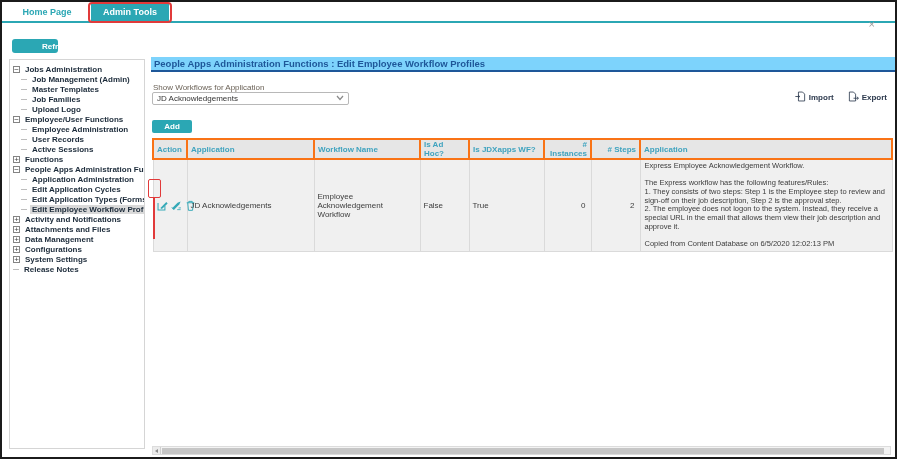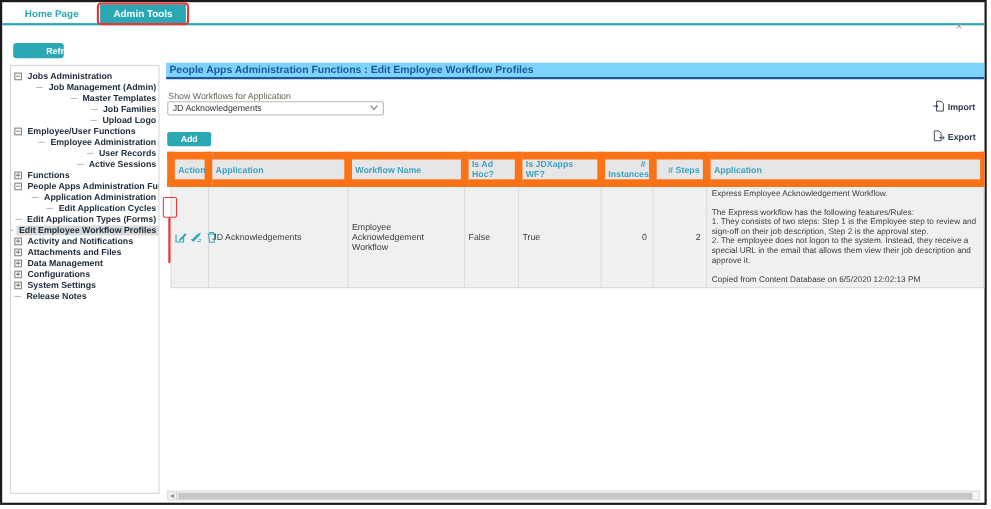--- a/index.html
+++ b/index.html
@@ -19,43 +19,43 @@
   .tab-annotation{position:absolute; left:86px; top:0; width:84px; height:21px; border:2px solid var(--red); border-radius:4px; pointer-events:none;}
   .close-x{position:absolute; top:17px; right:20px; color:#9a9a9a; font-size:11px; line-height:11px; cursor:pointer;}
 
   .refresh{position:absolute; left:10px; top:37px; width:46px; height:14px; background:var(--teal); color:#fff;
     border:none; border-radius:3px; font-size:8px; font-weight:bold; font-family:inherit; cursor:pointer;padding-left:30px;}
 
   
   .sidebar{position:absolute; left:7px; top:57px; width:136px; height:390px; border:1px solid #d5d5d5; padding:4px 0 0 0; overflow:hidden; background:#fff;}
   .trow{display:flex; align-items:center; height:10px; padding-left:3px; cursor:pointer; white-space:nowrap;}
   .trow .lbl{font-size:8px; font-weight:600; color:var(--tree-text); padding:0 2px;}
-  .trow.lvl1{padding-left:11px;justify-content:flex-end;}
+  .trow.lvl1{padding-left:11px;}
   .tg{flex:0 0 7px; width:7px; height:7px; border:1px solid #848484; background:#fff; color:#444;
     font-size:8px; line-height:5px; text-align:center; margin-right:3px; overflow:hidden;}
   .conn{flex:0 0 6px; width:6px; height:1px; background:#bdbdbd; margin-right:3px;}
   .trow.selected .lbl{background:#d9d9d9;}
 
   
   .main{position:absolute; left:149px; top:55px; width:744px; height:400px;}
   .title-bar{position:absolute; left:0; top:0; width:100%; height:15px; background:#7dd3fc;
     border-bottom:2px solid var(--title-blue); color:var(--title-blue); font-weight:bold; font-size:9.5px;
     line-height:14px; padding-left:3px;}
   .filter-label{position:absolute; left:2px; top:26px; font-size:8px; color:#6b6257;}
   .select{position:absolute; left:1px; top:35px; width:197px; height:13px; border:1px solid #b8b8b8; border-radius:2px;
     background:#fff; font-size:8px; color:#333; display:flex; align-items:center; justify-content:space-between;
     padding:0 4px; cursor:pointer;}
-  .impexp{position:absolute; right:8px; top:34px; display:flex; gap:14px; font-size:8px; color:var(--ie-navy); font-weight:600;flex-direction:column;}
+  .impexp{position:absolute; right:8px; top:34px; display:flex; gap:14px; font-size:8px; color:var(--ie-navy); font-weight:600;}
   .ie-btn{display:flex; align-items:center; gap:3px; cursor:pointer;}
   .add{position:absolute; left:1px; top:63px; width:40px; height:13px; background:var(--teal); color:#fff;
     border:none; border-radius:2px; font-size:8px; font-weight:bold; font-family:inherit; cursor:pointer;}
 
   table{position:absolute; left:1px; top:81px; width:739px; border-collapse:collapse; table-layout:fixed;}
   th{height:12px; background:var(--hdr-bg); color:var(--hdr-teal); font-size:8px; font-weight:bold;
-    text-align:left; padding:0 3px; border:7px solid #f97316;}
+    text-align:left; padding:0 3px; border:2px solid #f97316;}
   th.num{text-align:right;}
   td{background:var(--cell-bg); font-size:8px; color:#3c3c3c; border:1px solid #dadada; vertical-align:middle;
     padding:0 3px; height:78px;}
   td.num{text-align:right; padding-right:5px;}
   td.desc{vertical-align:top; padding:2px 4px; font-size:7.5px; line-height:1.16; white-space:pre-wrap;}
   .actions{display:flex; align-items:center; gap:3px;}
   .aicon{width:11px; height:11px; cursor:pointer; flex:0 0 auto;}
   .aicon svg{display:block;}
 
   

